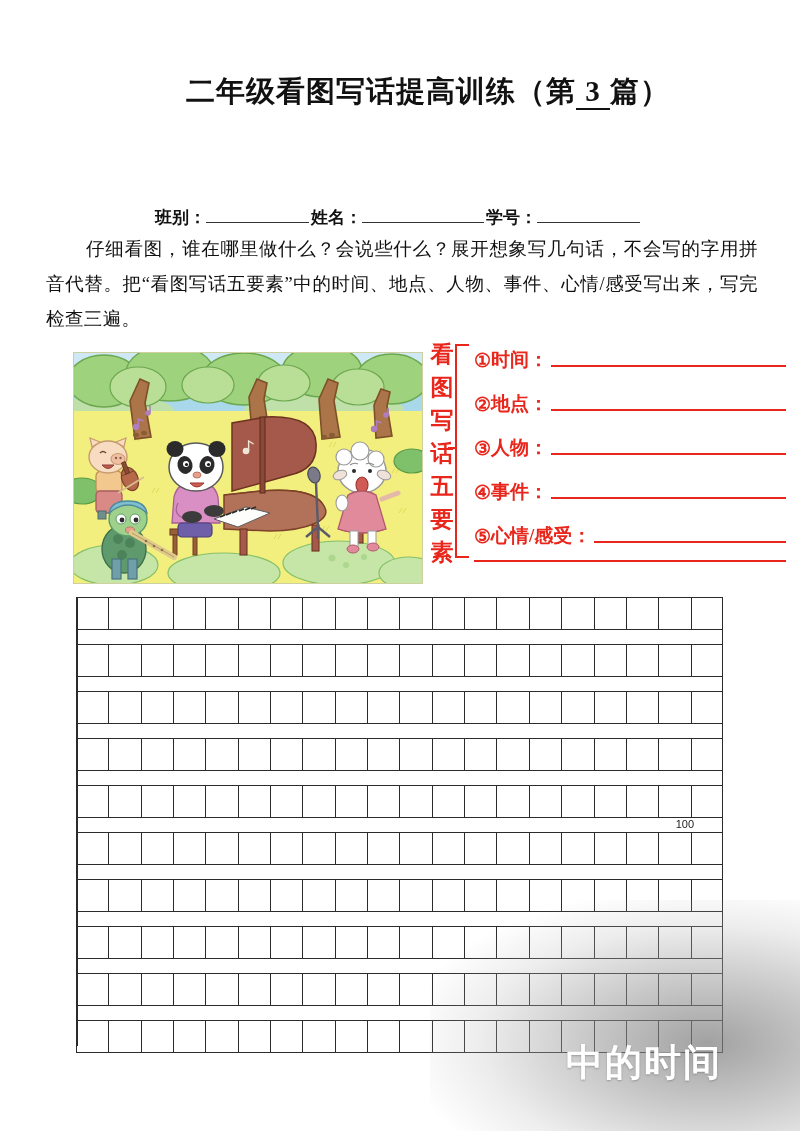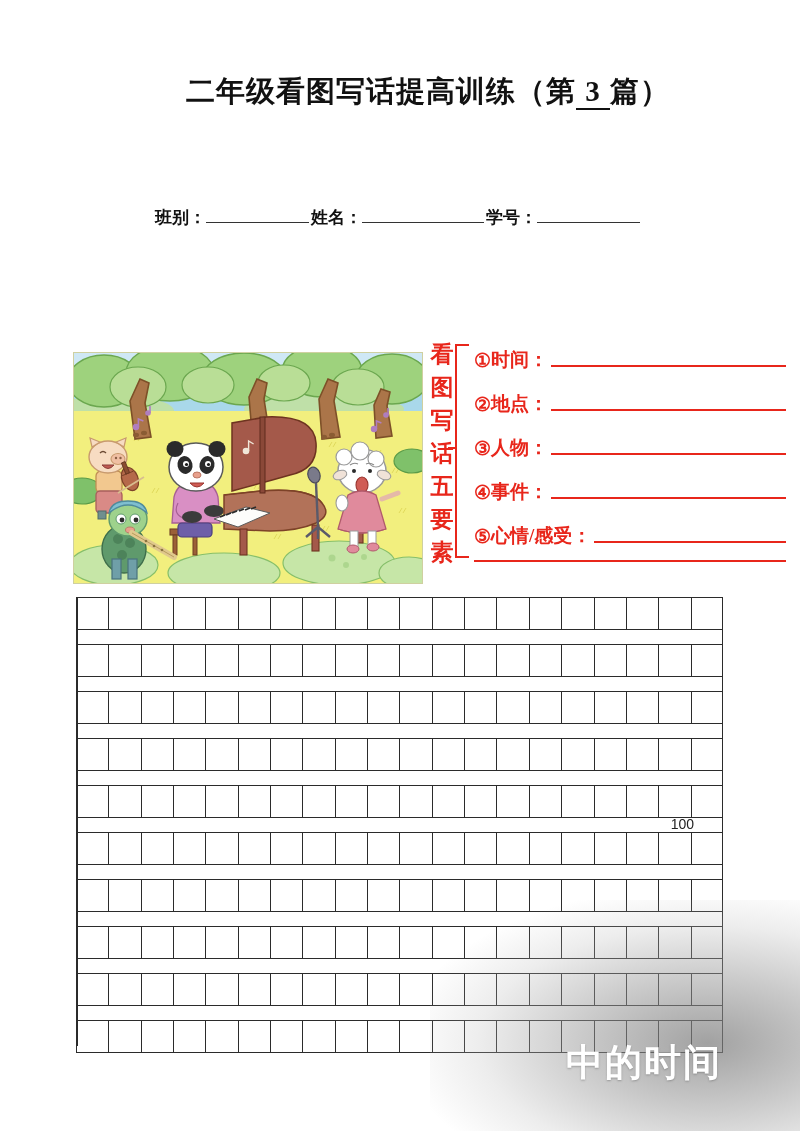--- a/index.html
+++ b/index.html
@@ -184,21 +184,21 @@
     height: 14px;
     width: 647px;
     box-sizing: border-box;
     border-left: 1.1px solid #2b2b2b;
     border-right: 1.1px solid #2b2b2b;
   }
   .gap-marker {
     position: absolute;
     right: 28px;
     top: -1px;
-    font-size: 14px;
+    font-size: 11px;
     color: #222;
     font-family: "Liberation Sans", sans-serif;
     line-height: 14px;
   }
 
   
   .wm-bg {
     position: absolute;
     left: 430px; top: 900px;
     width: 370px; height: 231px;
@@ -236,20 +236,21 @@
 
   <div class="inforow">
     <span class="lbl">班别：</span>
     <span class="blankline bl-class"></span>
     <span class="lbl">姓名：</span>
     <span class="blankline bl-name"></span>
     <span class="lbl">学号：</span>
     <span class="blankline bl-id"></span>
   </div>
 
+  <div class="instructions">仔细看图，谁在哪里做什么？会说些什么？展开想象写几句话，不会写的字用拼音代替。把“看图写话五要素”中的时间、地点、人物、事件、心情/感受写出来，写完检查三遍。</div>
 
   <div class="illus">
     <svg width="348" height="230" viewBox="0 0 348 230" xmlns="http://www.w3.org/2000/svg">
 
       <rect x="0" y="0" width="348" height="70" fill="#cfe8f5"></rect>
       <rect x="0" y="38" width="348" height="22" fill="#a9d8ea"></rect>
 
       <ellipse cx="40" cy="58" rx="60" ry="16" fill="#bfe0a8"></ellipse>
       <ellipse cx="250" cy="56" rx="80" ry="15" fill="#bfe0a8"></ellipse>
 

